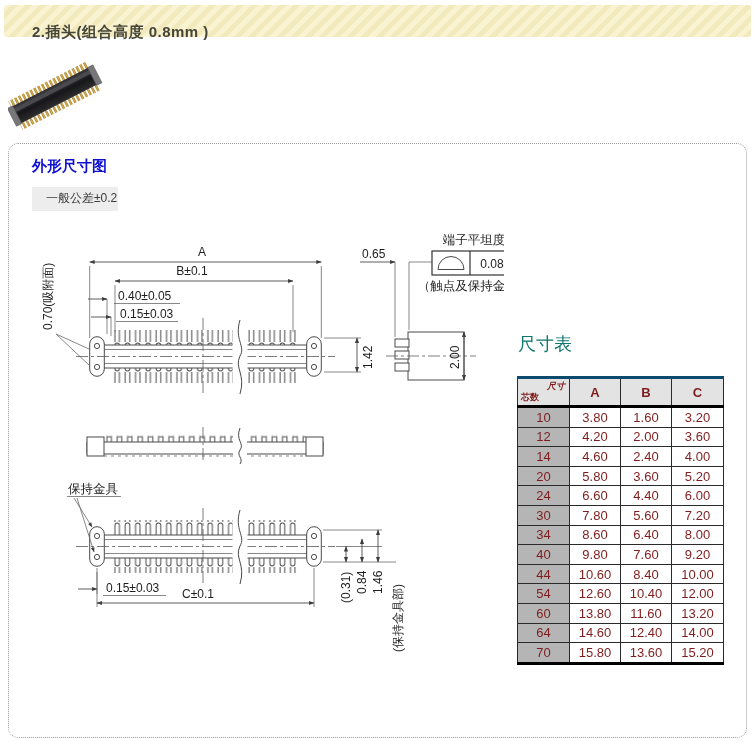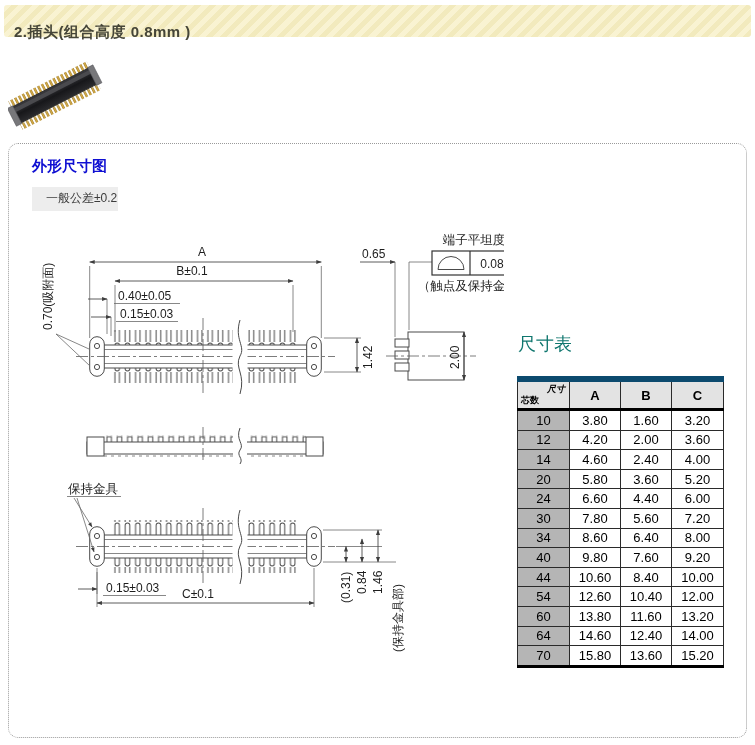--- a/index.html
+++ b/index.html
@@ -7,40 +7,40 @@
     width:755px;height:745px;position:relative;background:#ffffff;
     font-family:"Liberation Sans","DejaVu Sans",sans-serif;color:#333;
     overflow:hidden;
   }
   
   .banner{
     position:absolute;left:4px;top:5px;right:4px;height:32px;
     background:repeating-linear-gradient(135deg,#f9f3d2 0 5px,#f2eabd 5px 10px);
     border-radius:3px;display:flex;align-items:center;
   }
-  .banner-title{font-size:15px;font-weight:bold;color:#454538;padding-left:10px;letter-spacing:0.5px;margin-top:22px;}
+  .banner-title{font-size:15px;font-weight:bold;color:#454538;padding-left:28px;letter-spacing:0.5px;margin-top:22px;}
   
   .photo{position:absolute;left:8px;top:60px;width:96px;height:70px;}
   
   .panel{
     position:absolute;left:8px;top:143px;width:737px;height:593px;
     border:1px dotted #9a9a9a;border-radius:10px;background:#fff;
   }
   .section-title{position:absolute;left:23px;top:13px;font-size:15px;font-weight:bold;color:#0f0fd2;}
   .tol-box{
     position:absolute;left:23px;top:43px;background:#ededed;color:#3c3c3c;
     font-size:12px;padding:3px 1px 4px 14px;
   }
   .drawing{position:absolute;left:21px;top:78px;width:474px;height:498px;}
   
   .table-block{position:absolute;left:508px;top:188px;width:210px;}
   .table-title{font-size:18px;color:#0f766e;margin:0 0 8px 1px;}
   table.dims{border-collapse:collapse;table-layout:fixed;width:206px;
-    border-top:6px solid #0c4a6e;border-bottom:3px solid #000;
-    font-size:13px;color:#000000;margin-top:20px;}
+    border-top:3px solid #0c4a6e;border-bottom:3px solid #000;
+    font-size:13px;color:#7f1d1d;margin-top:20px;}
   table.dims th,table.dims td{border:1.5px solid #2a2a2a;text-align:center;padding:0;}
   table.dims thead th{height:26px;background:#e3e3e3;font-weight:bold;border-bottom:3px solid #000;}
   table.dims tbody td{height:18.6px;background:#fff;}
   table.dims td.pins{background:#b5b5b5;}
   th.corner{
     position:relative;font-weight:normal;
     background:
       linear-gradient(to bottom right,transparent 47.5%,#222 47.5%,#222 51%,transparent 51%),
       #e3e3e3;
   }

